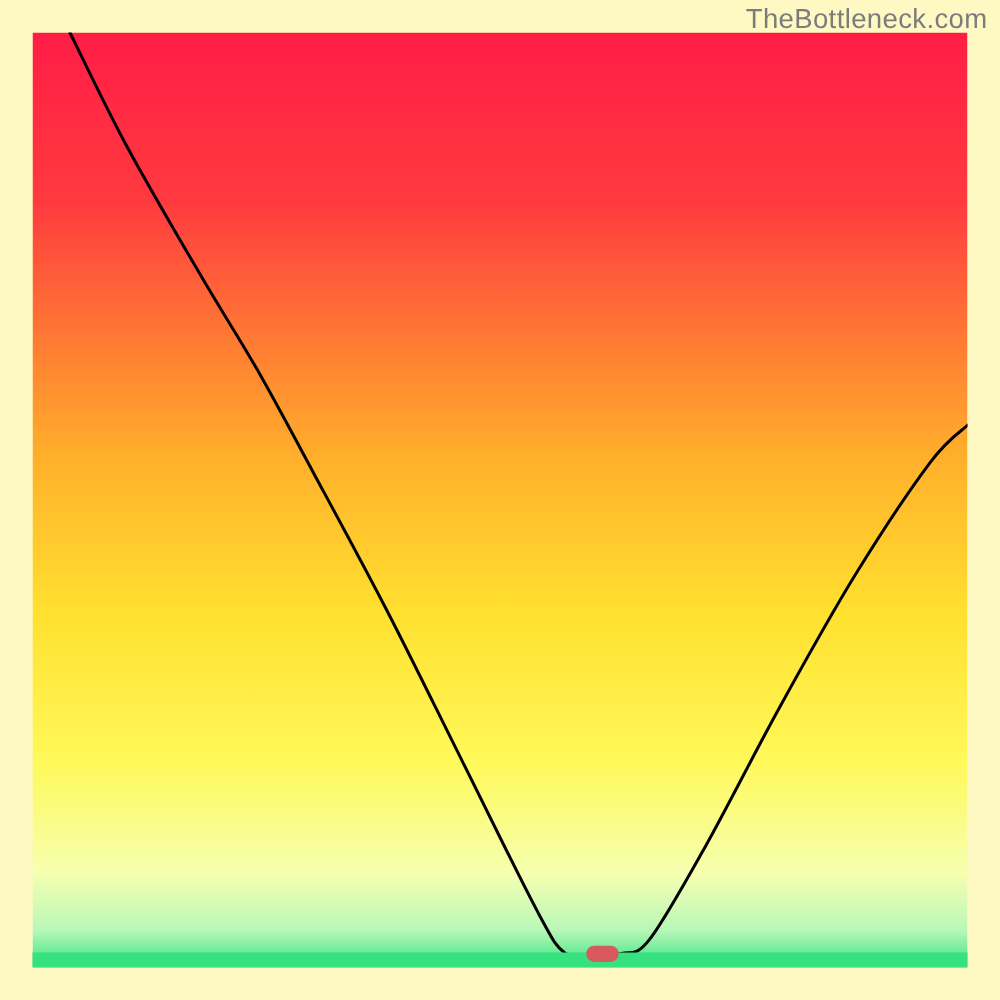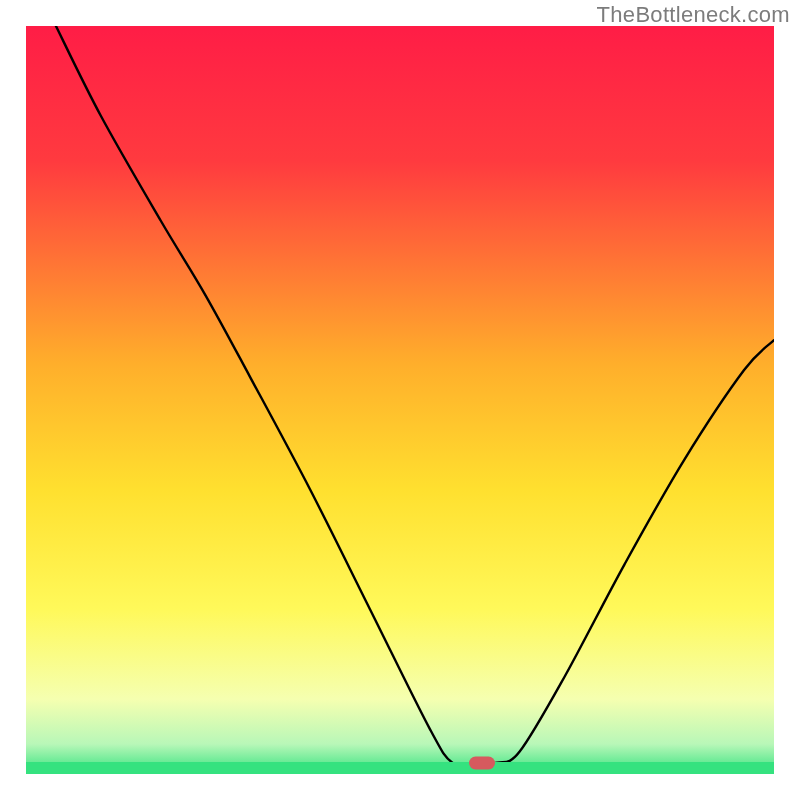--- a/index.html
+++ b/index.html
@@ -8,21 +8,21 @@
     width: 800px;
     height: 800px;
     background: #000;
     overflow: hidden;
     font-family: Arial, Helvetica, sans-serif;
   }
   .container {
     position: relative;
     width: 800px;
     height: 800px;
-    background: #ffffff;
+    background: #fef9c3;
   }
   .watermark {
     position: absolute;
     top: 2px;
     right: 10px;
     color: #7c7c7c;
     font-size: 22px;
     font-weight: 500;
     letter-spacing: 0.3px;
     z-index: 5;

